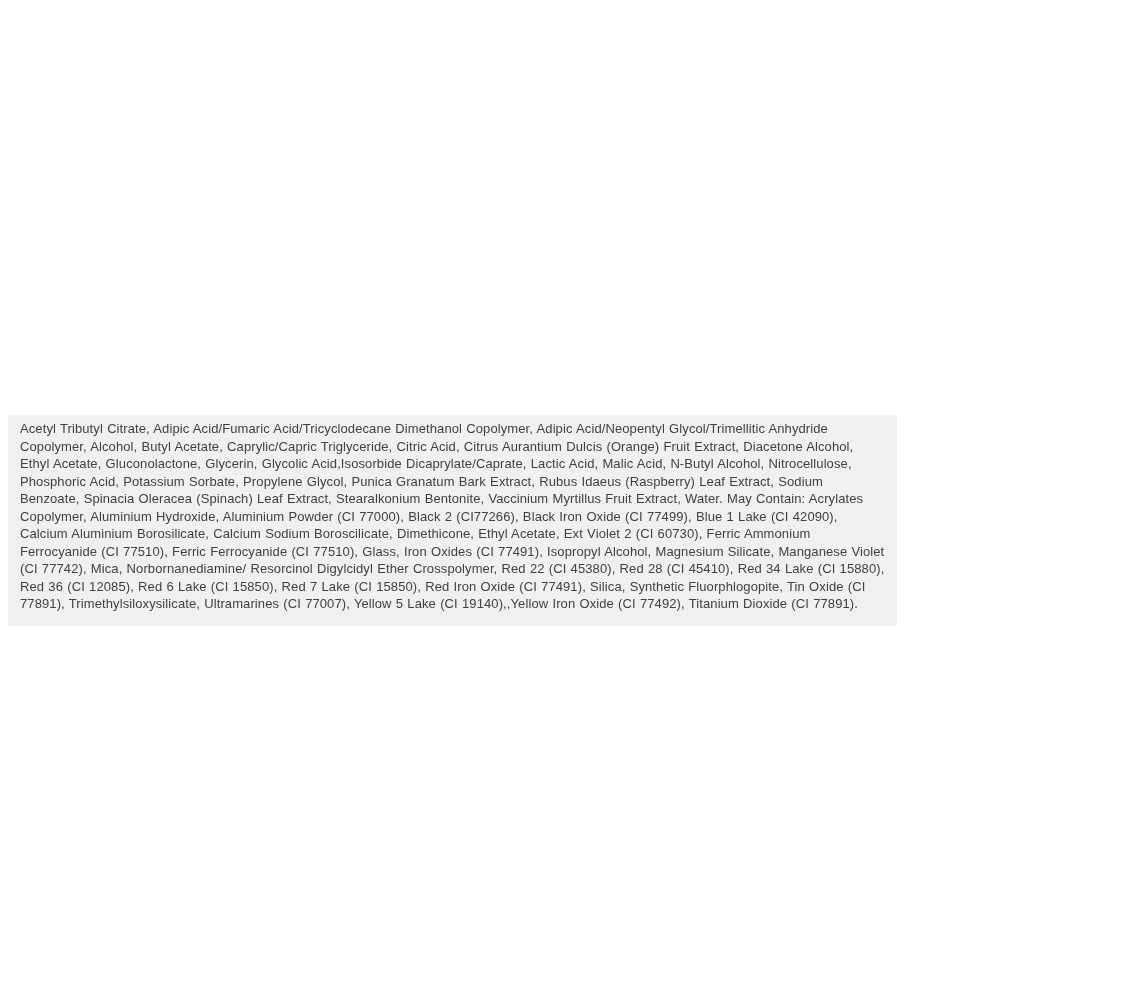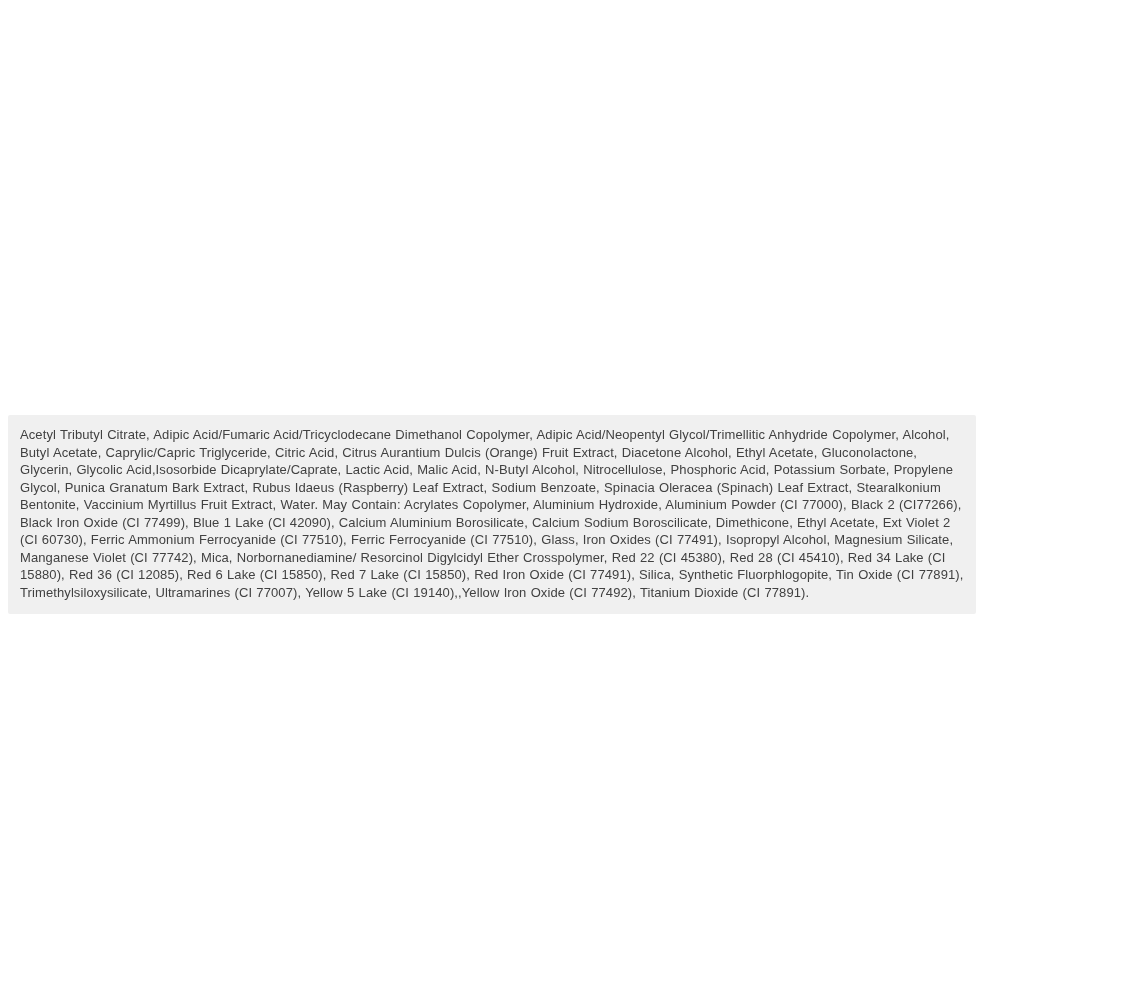--- a/index.html
+++ b/index.html
@@ -13,25 +13,25 @@
   .page {
     position: relative;
     width: 1134px;
     height: 1008px;
     background: #ffffff;
   }
   .ingredients-panel {
     position: absolute;
     left: 8px;
     top: 415px;
-    width: 968px;
+    width: 889px;
     min-height: 176px;
     background: #f0f0f0;
     border-radius: 2px;
-    padding: 11px 12px 13px 12px;
+    padding: 5px 12px 13px 12px;
   }
   .ingredients-text {
     font-size: 13px;
     line-height: 17.5px;
     color: #414141;
     letter-spacing: 0.1px;
     text-align: left;
     word-spacing: 0.5px;
   }
 </style>

